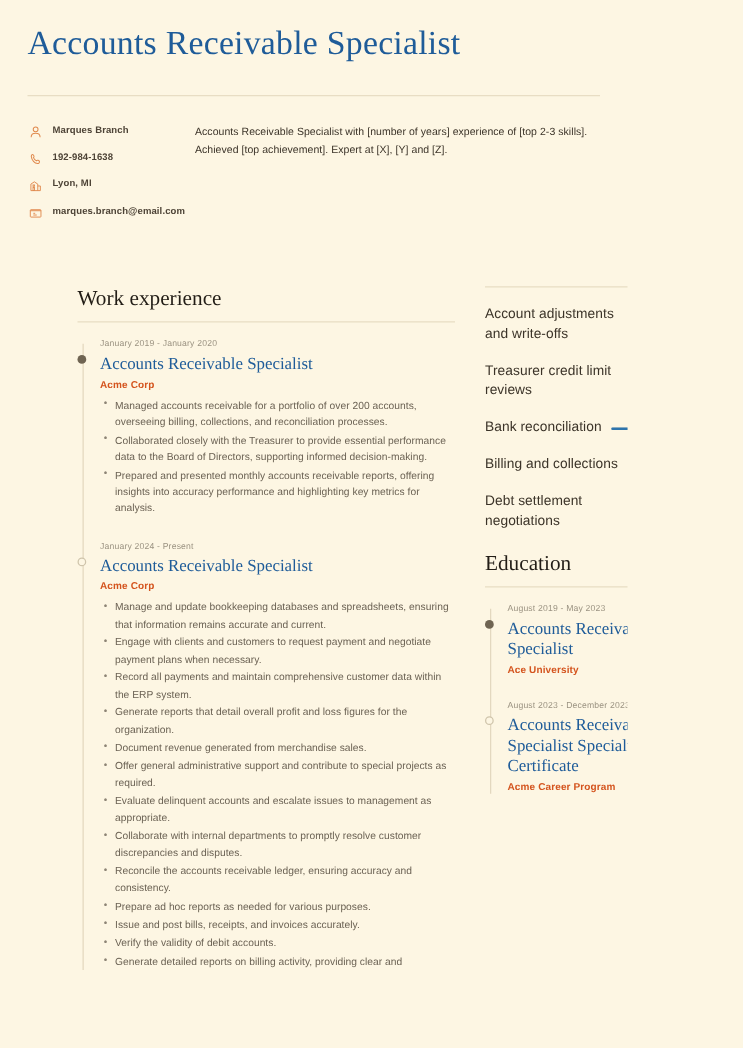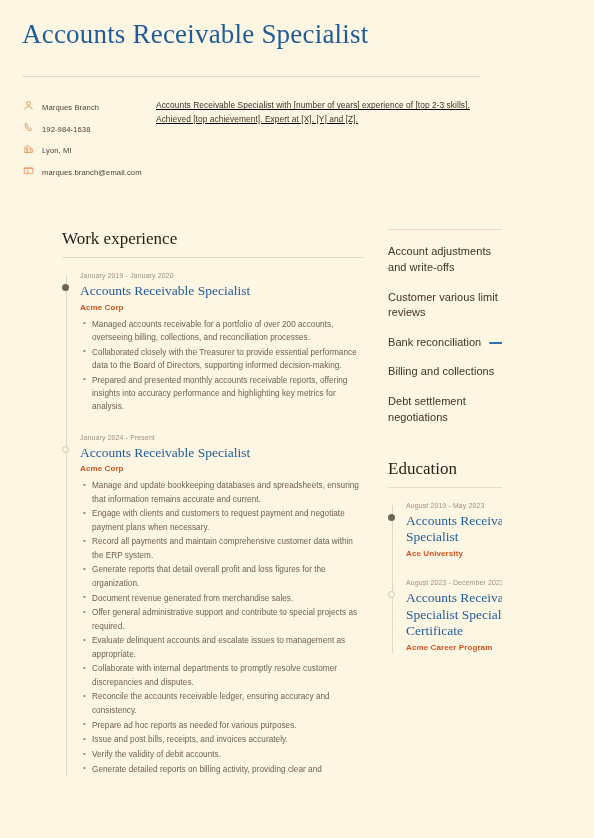--- a/index.html
+++ b/index.html
@@ -44,43 +44,43 @@
   .header-body {
     display: flex;
     margin-top: 22px;
   }
   .contact-col {
     width: 126px;
     flex: 0 0 126px;
   }
   .contact-row {
     display: flex;
-    align-items: flex-end;
+    align-items: flex-start;
     margin-bottom: 8.5px;
+    font-weight: bold;
   }
   .contact-icon {
     width: 13px;
     height: 13px;
     flex: 0 0 13px;
     margin-right: 7px;
     display: flex;
     align-items: center;
     justify-content: center;
   }
   .contact-icon svg { display: block; }
   .contact-text {
     font-size: 7.6px;
     color: #4d4336;
     letter-spacing: 0.1px;
     line-height: 1.2;
   }
   .summary-col {
     flex: 1;
     padding-left: 8px;
-    text-decoration: underline;
   }
   .summary-text {
     font-size: 8.4px;
     line-height: 1.62;
     color: #3b3328;
     margin: 0;
     letter-spacing: 0.05px;
   }
 
   
@@ -230,21 +230,21 @@
   }
   .skill-pct {
     font-family: "Liberation Serif", serif;
     font-size: 11.5px;
     color: #2d74ad;
     flex: 0 0 30px;
     text-align: center;
     line-height: 1;
   }
 
-  .edu-block { margin-top: 34px; }
+  .edu-block { margin-top: 16px; }
 </style>
 </head>
 <body>
 
 <div class="page">
 
   <h1 class="resume-title">Accounts Receivable Specialist</h1>
   <div class="header-rule"></div>
 
   <div class="header-body">
@@ -352,21 +352,21 @@
           <span class="skill-name">Account adjustments and write-offs</span>
           <span class="skill-bar-wrap">
             <span class="skill-track">
               <span class="skill-fill" style="width: 100%;"></span>
             </span>
           </span>
           <span class="skill-pct">100%</span>
         </div>
 
         <div class="skill-row">
-          <span class="skill-name">Customer various limit reviews</span>
+          <span class="skill-name">Treasurer credit limit reviews</span>
           <span class="skill-bar-wrap">
             <span class="skill-track">
               <span class="skill-fill" style="width: 90%;"></span>
             </span>
           </span>
           <span class="skill-pct">90%</span>
         </div>
 
         <div class="skill-row">
           <span class="skill-name">Bank reconciliation</span>

